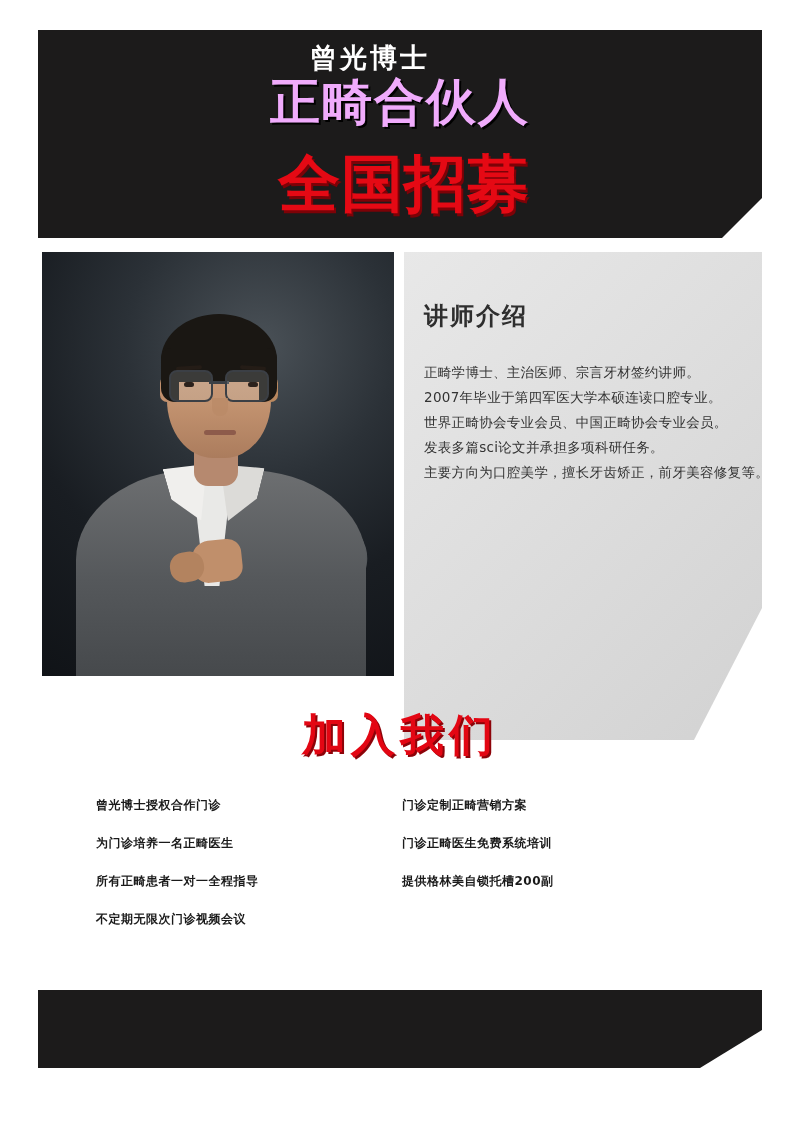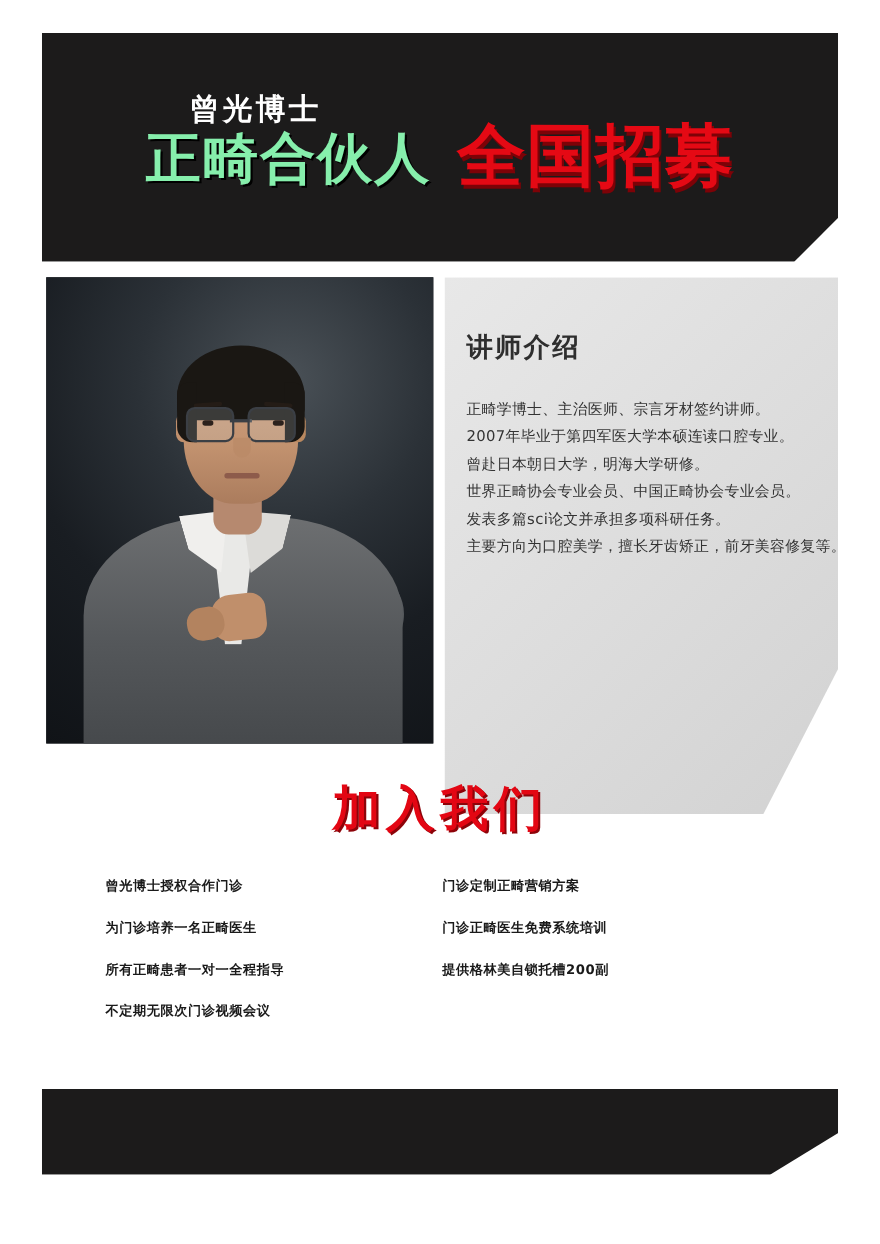--- a/index.html
+++ b/index.html
@@ -39,38 +39,39 @@
     height: 208px;
     display: flex;
     align-items: center;
     justify-content: center;
   }
   .title-wrap {
     display: flex;
     align-items: flex-end;
     gap: 23px;
     transform: translateY(-6px);
+    flex-direction: column;
   }
   .title-left {
     display: flex;
     flex-direction: column;
     align-items: flex-start;
   }
   .title-small {
     color: #ffffff;
     font-size: 27px;
     font-weight: bold;
     letter-spacing: 3px;
     line-height: 1.1;
     margin-bottom: 3px;
     margin-left: 40px;
     font-family: "DejaVu Sans", "Liberation Sans", sans-serif;
   }
   .title-big {
-    color: #86efac;
+    color: #f0abfc;
     font-size: 50px;
     font-weight: bold;
     letter-spacing: 2px;
     line-height: 1.05;
     font-family: "DejaVu Sans", "Liberation Sans", sans-serif;
     text-shadow: 2px 2px 0 #000;
   }
   .title-red {
     color: #e50914;
     font-size: 62px;
@@ -392,21 +393,20 @@
       <div class="p-hand"></div>
       <div class="p-hand2"></div>
     </div>
   </div>
 
   <div class="bio-panel">
     <div class="bio-title">讲师介绍</div>
     <ul class="bio-list">
       <li>正畸学博士、主治医师、宗言牙材签约讲师。</li>
       <li>2007年毕业于第四军医大学本硕连读口腔专业。</li>
-      <li>曾赴日本朝日大学，明海大学研修。</li>
       <li>世界正畸协会专业会员、中国正畸协会专业会员。</li>
       <li>发表多篇sci论文并承担多项科研任务。</li>
       <li>主要方向为口腔美学，擅长牙齿矫正，前牙美容修复等。</li>
     </ul>
   </div>
 
   <div class="join-title">加入我们</div>
 
   <div class="benefits">
     <div class="benefit">曾光博士授权合作门诊</div>

